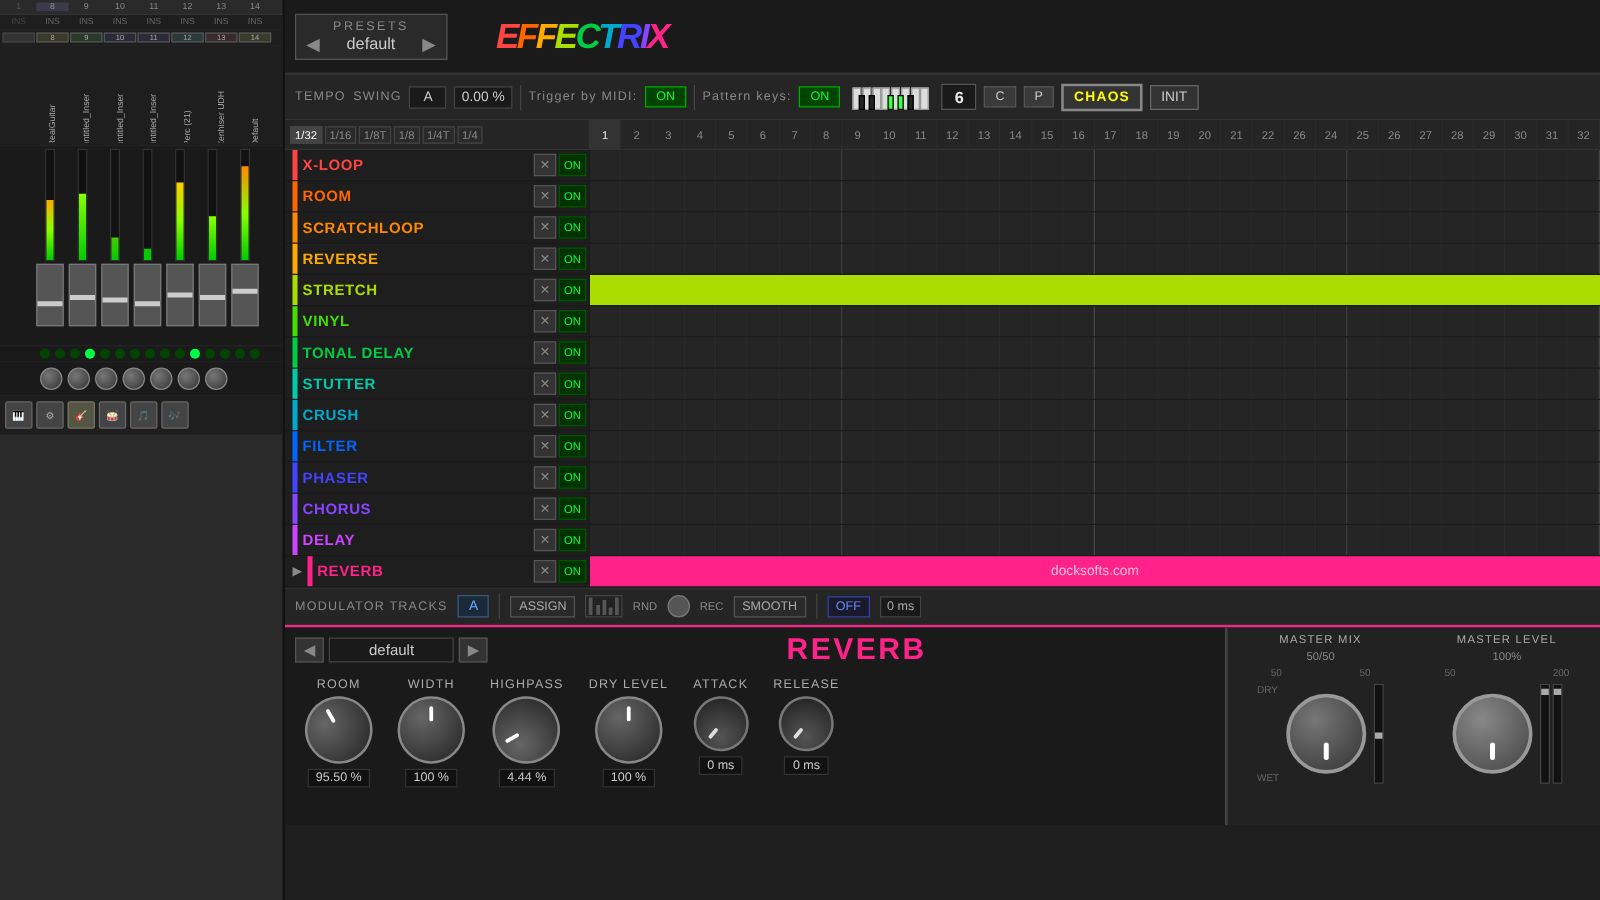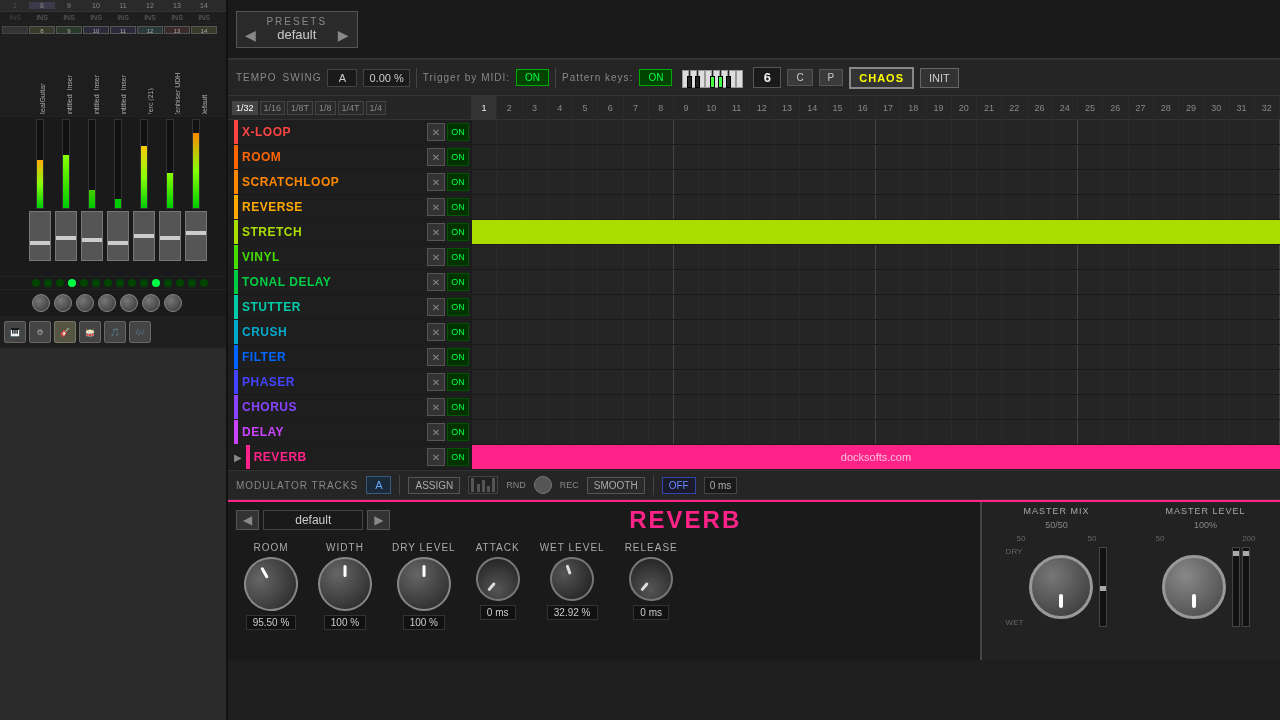--- a/index.html
+++ b/index.html
@@ -674,20 +674,25 @@
     <div class="presets-section">
       <div class="presets-label">PRESETS</div>
       <div class="preset-nav">
         <button class="preset-arrow">◀</button>
         <span class="preset-name">default</span>
         <button class="preset-arrow">▶</button>
       </div>
     </div>
 
 
+    <div class="logo">
+      <span style="font-size:28px;font-weight:900;font-style:italic;color:white;letter-spacing:-2px;">
+        <span style="color:#ff4444;">E</span><span style="color:#ff6600;">F</span><span style="color:#ffaa00;">F</span><span style="color:#aadd00;">E</span><span style="color:#00cc44;">C</span><span style="color:#00aacc;">T</span><span style="color:#4444ff;">R</span><span style="color:#8844ff;">I</span><span style="color:#ff2288;">X</span>
+      </span>
+    </div>
   </div>
 
   <div class="control-bar">
     <span class="ctrl-label">TEMPO</span>
     <span class="ctrl-label">SWING</span>
     <span class="ctrl-value">A</span>
     <span class="ctrl-value">0.00 %</span>
 
     <div class="divider"></div>
 
@@ -1336,33 +1341,33 @@
             <div class="knob-label">ROOM</div>
             <div class="knob-large" style="transform: rotate(-30deg);"></div>
             <div class="knob-value">95.50 %</div>
           </div>
           <div class="knob-group">
             <div class="knob-label">WIDTH</div>
             <div class="knob-large" style="transform: rotate(0deg);"></div>
             <div class="knob-value">100 %</div>
           </div>
           <div class="knob-group">
+            <div class="knob-label">HIGHPASS</div>
+            <div class="knob-large" style="transform: rotate(-120deg);"></div>
+            <div class="knob-value">4.44 %</div>
+          </div>
+          <div class="knob-group">
             <div class="knob-label">DRY LEVEL</div>
             <div class="knob-large" style="transform: rotate(0deg);"></div>
             <div class="knob-value">100 %</div>
           </div>
           <div class="knob-group">
             <div class="knob-label">ATTACK</div>
             <div class="knob-medium" style="transform: rotate(-140deg);"></div>
             <div class="knob-value">0 ms</div>
-          </div>
-          <div class="knob-group">
-            <div class="knob-label">WET LEVEL</div>
-            <div class="knob-medium" style="transform: rotate(-20deg);"></div>
-            <div class="knob-value">32.92 %</div>
           </div>
           <div class="knob-group">
             <div class="knob-label">RELEASE</div>
             <div class="knob-medium" style="transform: rotate(-140deg);"></div>
             <div class="knob-value">0 ms</div>
           </div>
         </div>
     </div>
 
     <div class="master-section">

